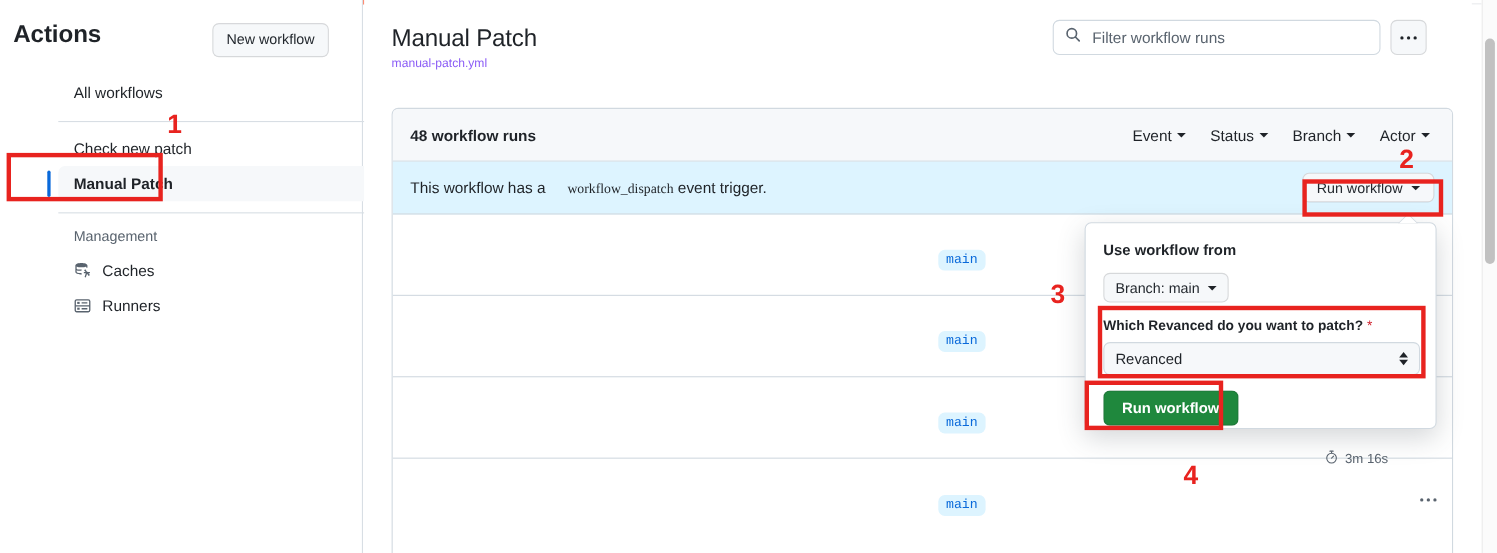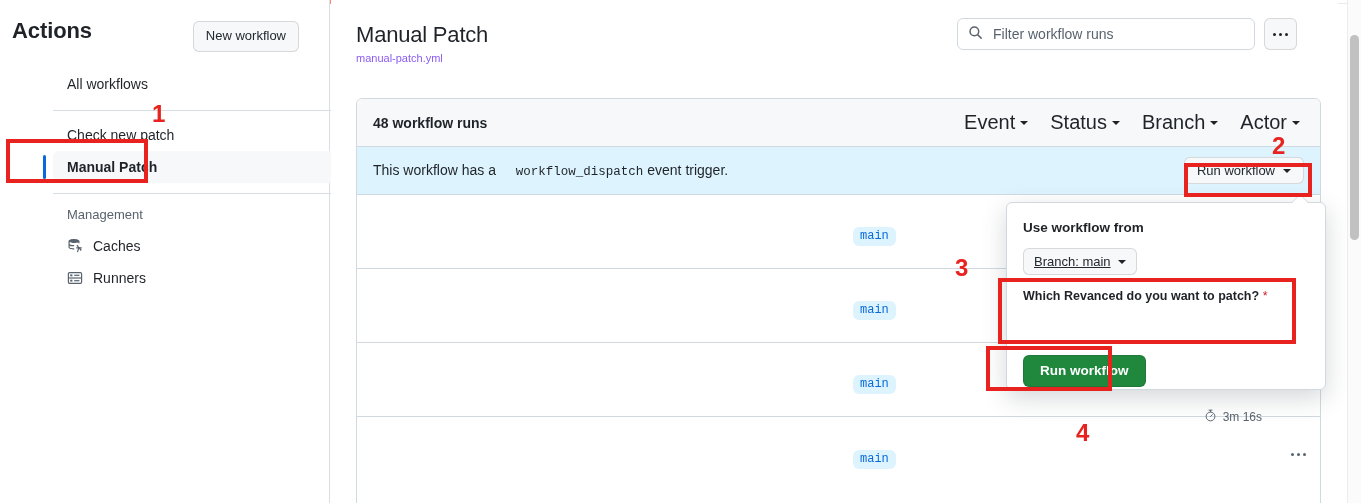--- a/index.html
+++ b/index.html
@@ -96,30 +96,30 @@
     position: absolute; left: 25px; top: 98px; width: 965px; height: 420px;
     border: 1px solid #d1d9e0; border-radius: 6px; background: #fff; overflow: hidden;
   }
   .panel-head {
     height: 48px; background: #f6f8fa; border-bottom: 1px solid #d1d9e0;
     display: flex; align-items: center; padding: 0 16px;
   }
   .runs-count { font-size: 14px; font-weight: 600; color: #1f2328; text-align: right; }
   .filters { margin-left: auto; display: flex; gap: 22px; padding-right: 4px; }
   .filter-btn {
-    font-size: 20px; color: #1f2328; cursor: pointer; display:flex; align-items:center; gap:5px;justify-content:center;
+    font-size: 14px; color: #1f2328; cursor: pointer; display:flex; align-items:center; gap:5px;justify-content:center;
   }
   .caret-dn { width:0;height:0;border-left:4px solid transparent;border-right:4px solid transparent;border-top:4px solid #1f2328; display:inline-block; }
 
   .dispatch-banner {
     height: 48px; background: #ddf4ff; border-bottom: 1px solid #d1d9e0;
     display: flex; align-items: center; padding: 0 16px;
   }
   .dispatch-text { font-size: 14px; color: #1f2328; }
-  .mono { font-family: Liberation Mono, monospace; font-size: 12.5px; padding-left: 16px; }
+  .mono { font-family: Liberation Serif, serif; font-size: 12.5px; padding-left: 16px; }
   .btn-run-wf {
     margin-left: auto;
     padding: 5px 12px; font-size: 13px; color: #24292f;
     background: #f6f8fa; border: 1px solid rgba(31,35,40,0.15); border-radius: 6px;
     display: flex; align-items: center; gap: 8px; cursor: pointer; white-space: nowrap;
   }
 
   .run-row {
     position: relative; height: 74px; border-bottom: 1px solid #d1d9e0;
     display: flex; align-items: center;
@@ -138,38 +138,38 @@
   .meta-line { display: flex; align-items: center; gap: 6px; white-space: nowrap; }
   .row-kebab {
     position: absolute; right: 14px; display:flex; gap:3px; cursor:pointer;
   }
   .row-kebab i { width:3px;height:3px;border-radius:50%;background:#59636e;display:block; }
 
   
   .popup {
     position: absolute; left: 986px; top: 202px; width: 320px; height: 188px;
     background: #fff; border: 1px solid #d1d9e0; border-radius: 6px;
-    box-shadow: 0 8px 24px rgba(66,74,83,0.22); z-index: 40; margin-left: 20px;
+    box-shadow: 0 8px 24px rgba(66,74,83,0.22); z-index: 40;
   }
   .popup::before {
     content:""; position:absolute; top:-9px; left: 284px;
     width:0;height:0; border-left:9px solid transparent; border-right:9px solid transparent;
     border-bottom:9px solid #d1d9e0;
   }
   .popup::after {
     content:""; position:absolute; top:-8px; left: 285px;
     width:0;height:0; border-left:8px solid transparent; border-right:8px solid transparent;
     border-bottom:8px solid #fff;
   }
   .pp-label { position:absolute; left:16px; top:17px; font-size:13.5px; font-weight:600; color:#1f2328; }
   .pp-branch-btn {
     position:absolute; left:16px; top:45px;
     padding:5px 10px; font-size:13px; color:#24292f; background:#f6f8fa;
     border:1px solid rgba(31,35,40,0.15); border-radius:6px;
-    display:flex; align-items:center; gap:7px; cursor:pointer;text-decoration:underline;
+    display:flex; align-items:center; gap:7px; cursor:pointer;
   }
   .pp-q-label {
     position:absolute; left:16px; top:86px;
     font-family:Liberation Sans, sans-serif; font-size:12.5px; font-weight:700; color:#1f2328;
   }
   .req-star { color:#cf222e; font-weight:400; }
   .pp-select {
     position:absolute; left:16px; top:108px; width:288px; height:30px;
     border:1px solid #d1d9e0; border-radius:6px; background:#f6f8fa;
     display:flex; align-items:center; padding:0 10px;
@@ -352,20 +352,27 @@
   <div class="popup">
     <div class="pp-label">Use workflow from</div>
     <div class="pp-branch-btn">
       <span>Branch: main</span>
       <span class="caret-dn"></span>
     </div>
     <div class="pp-q-label">
       <span>Which Revanced do you want to patch?</span>
       <span class="req-star">*</span>
     </div>
+    <div class="pp-select">
+      <span>Revanced</span>
+      <span class="sel-arrows">
+        <span class="ar-up"></span>
+          <span class="ar-dn"></span>
+      </span>
+    </div>
     <div class="btn-run-green">Run workflow</div>
   </div>
 
   <div class="anno-box" style="left:6px;  top:139px; width:142px; height:44px;"></div>
   <div class="anno-num" style="left:152px; top:100px;">1</div>
 
   <div class="anno-box" style="left:1184px; top:163px; width:128px; height:34px;"></div>
   <div class="anno-num" style="left:1272px; top:132px;">2</div>
 
   <div class="anno-box" style="left:998px; top:278px; width:298px; height:66px;"></div>

